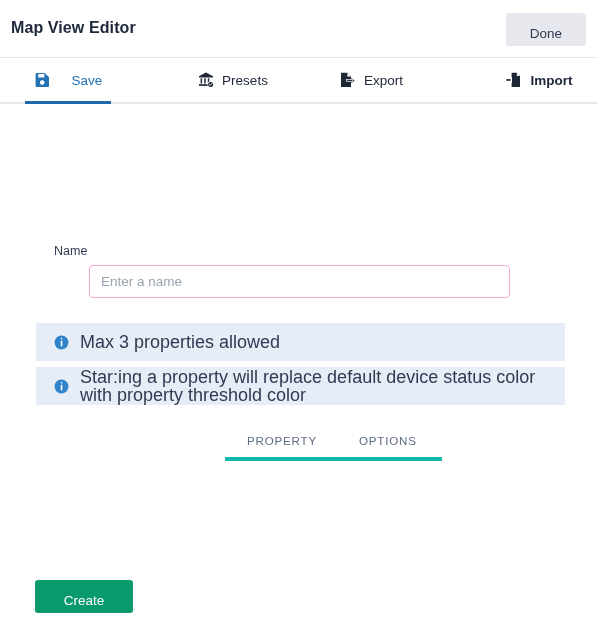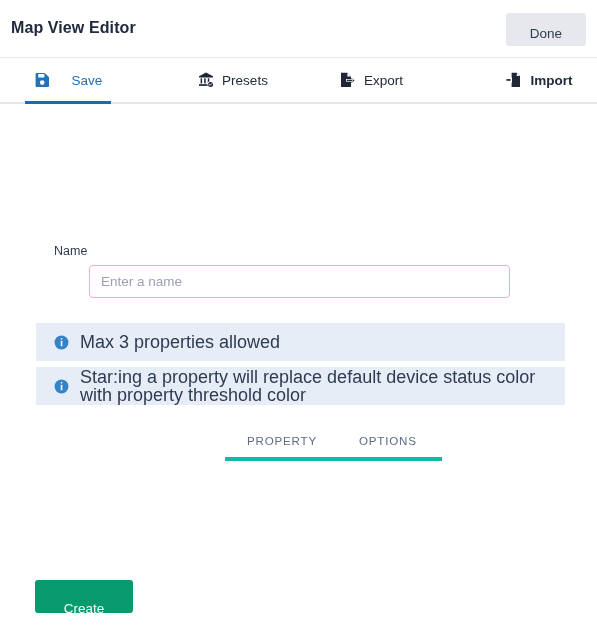--- a/index.html
+++ b/index.html
@@ -208,21 +208,21 @@
     top: 476px;
     width: 98px;
     height: 33px;
     background: #089a6d;
     border: none;
     border-radius: 3px;
     color: #ffffff;
     font-family: "Liberation Sans", sans-serif;
     font-size: 13.5px;
     cursor: pointer;
-    padding: 12px;
+    padding: 4px;
     text-align: center;
     line-height: 33px;
   }
 </style>
 </head>
 <body>
 
 <div class="header">
   <div class="header-title">Map View Editor</div>
   <button class="done-button">Done</button>

